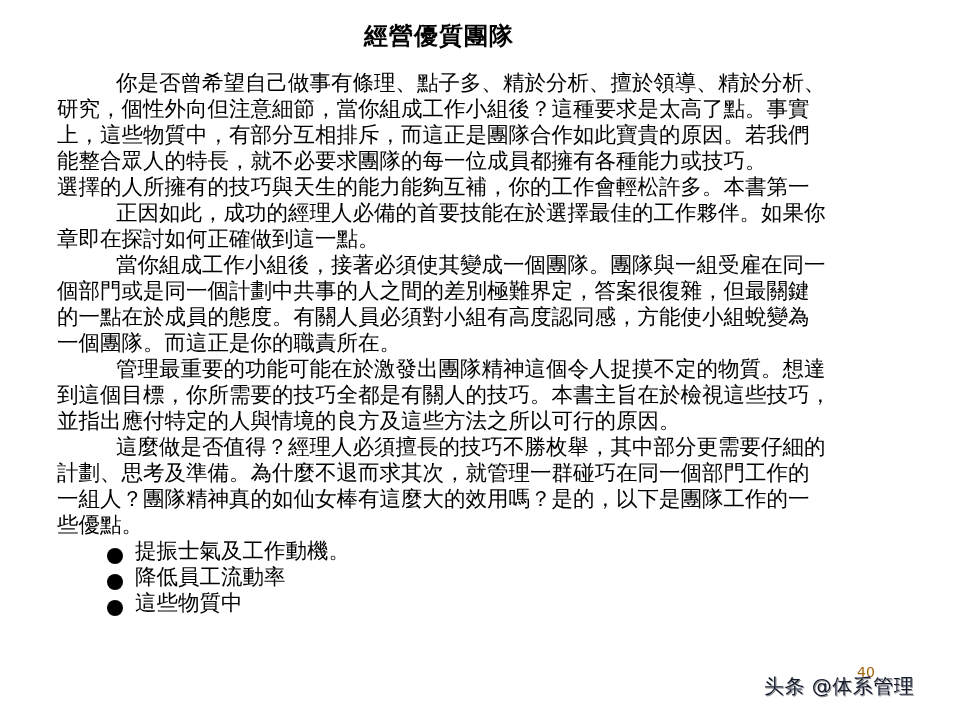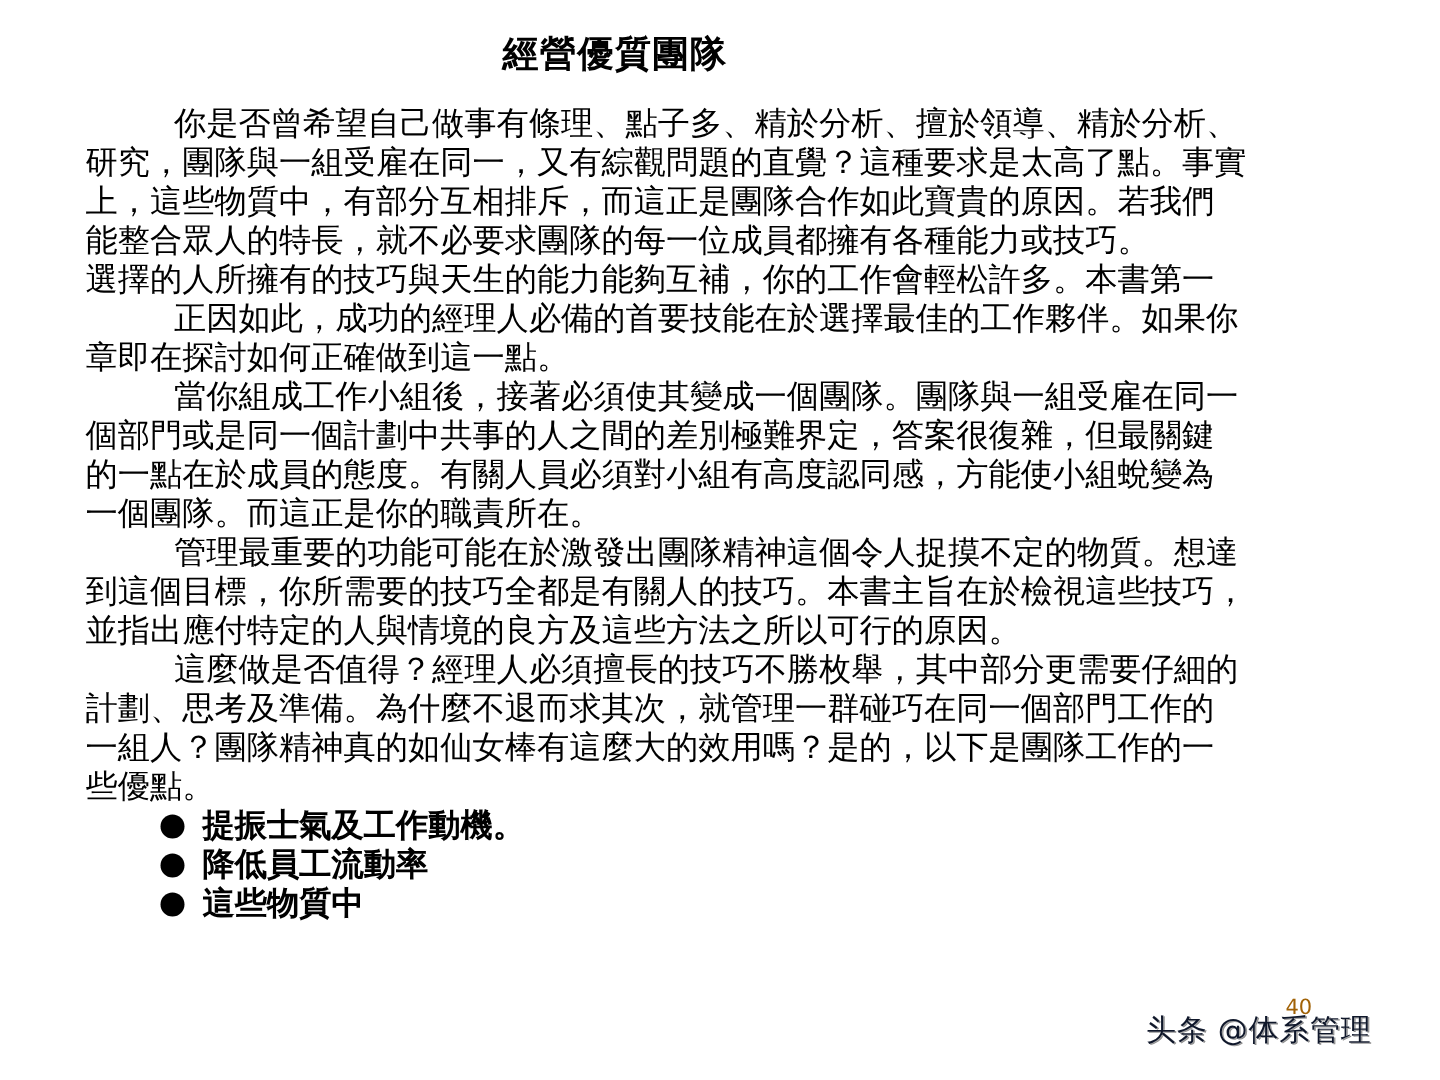--- a/index.html
+++ b/index.html
@@ -2,33 +2,33 @@
 <html><head>
 <meta charset="utf-8">
 <style>
   html, body { margin:0; padding:0; }
   body {
     width:960px; height:720px; background:#ffffff; position:relative; overflow:hidden;
     font-family: "DejaVu Sans", "Liberation Sans", sans-serif; color:#000;
   }
   .title {
     position:absolute; left:0; top:20px; width:820px; text-align:center;
-    font-size:24px; font-weight:bold; letter-spacing:1px; line-height:32px;
+    font-size:24px; font-weight:bold; letter-spacing:1px; line-height:32px;padding-left:29px;
   }
   .body-text {
     position:absolute; left:57px; top:70px; width:860px;
   }
   .line {
     font-size:21.5px; line-height:26px; height:26px; white-space:nowrap;
   }
   .indent { padding-left:59px; }
   .bullets { margin-top:0; }
   .bullet-item {
     font-size:21.5px; line-height:26px; height:26px; white-space:nowrap;
-    padding-left:50px; display:flex; align-items:center;font-weight:bold;
+    padding-left:50px; display:flex; align-items:flex-end;
   }
   .bullet-dot {
     display:inline-block; width:16px; height:16px; border-radius:50%;
     background:#000; margin-right:12px;
   }
   .page-number {
     position:absolute; left:857px; top:664px; font-size:14px; color:#a16207;
   }
   .watermark {
     position:absolute; left:764px; top:673px; font-size:20px; color:#0f172a;
@@ -38,21 +38,21 @@
 </style>
 </head>
 <body>
 
 <div class="title">經營優質團隊</div>
 
 <div class="body-text">
 
   <div>
     <div class="line indent">你是否曾希望自己做事有條理、點子多、精於分析、擅於領導、精於分析、</div>
-    <div class="line">研究，團隊與一組受雇在同一，又有綜觀問題的直覺？這種要求是太高了點。事實</div>
+    <div class="line">研究，個性外向但注意細節，當你組成工作小組後？這種要求是太高了點。事實</div>
     <div class="line">上，這些物質中，有部分互相排斥，而這正是團隊合作如此寶貴的原因。若我們</div>
     <div class="line">能整合眾人的特長，就不必要求團隊的每一位成員都擁有各種能力或技巧。</div>
   </div>
 
   <div>
     <div class="line">選擇的人所擁有的技巧與天生的能力能夠互補，你的工作會輕松許多。本書第一</div>
     <div class="line indent">正因如此，成功的經理人必備的首要技能在於選擇最佳的工作夥伴。如果你</div>
     <div class="line">章即在探討如何正確做到這一點。</div>
   </div>
 

